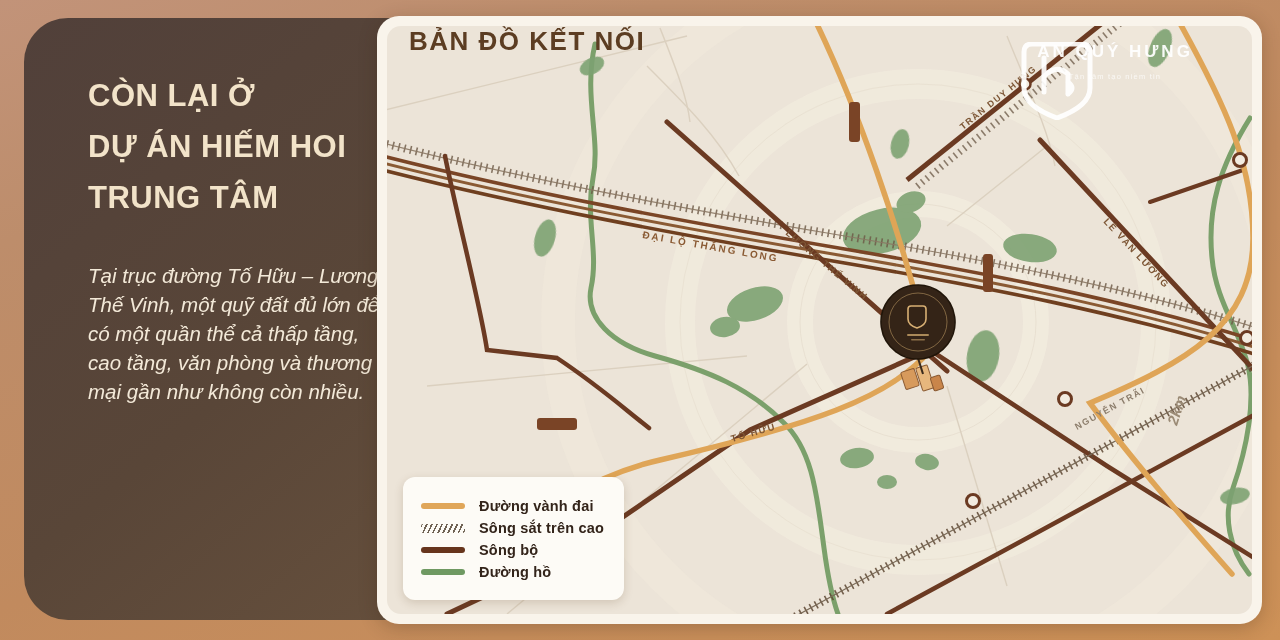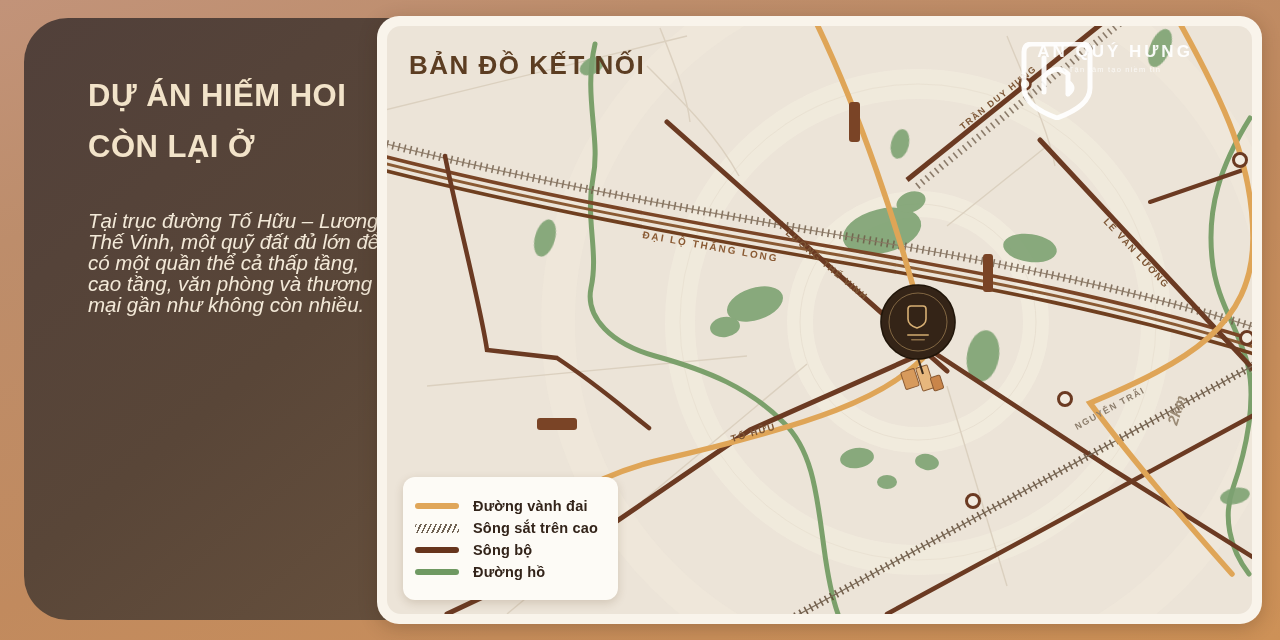--- a/index.html
+++ b/index.html
@@ -10,73 +10,74 @@
   }
   
   .dark-panel{
     position:absolute;left:24px;top:18px;width:640px;height:602px;
     border-radius:44px;
     background:linear-gradient(140deg,#51403a 0%,#594638 48%,#6d553f 100%);
   }
   .left-content{position:absolute;left:64px;top:52px;width:300px;color:#f2e3c9;}
   .headline{font-size:31px;font-weight:700;letter-spacing:.5px;line-height:51px;color:#f2e3c9;}
   .lede{
-    margin-top:38px;font-style:italic;font-size:20.5px;line-height:21px;
+    margin-top:38px;font-style:italic;font-size:20.5px;line-height:29px;
     color:#f3e9d8;font-weight:400;width:302px;
   }
   
   .map-card{
     position:absolute;left:377px;top:16px;width:885px;height:608px;
     background:#f9f4eb;border-radius:22px;padding:10px;box-sizing:border-box;
     box-shadow:0 4px 18px rgba(60,35,15,.25);
   }
   .map-inner{
     position:relative;width:865px;height:588px;border-radius:14px;overflow:hidden;
     background:#ece4d8;
   }
   .map-inner svg{position:absolute;left:0;top:0;}
   .map-title{
-    position:absolute;left:22px;top:24px;font-size:26px;font-weight:700;
+    position:absolute;left:22px;top:0;font-size:26px;font-weight:700;
     letter-spacing:1.5px;color:#5c3d22;z-index:5;
   }
   
   .legend{
     position:absolute;left:16px;bottom:14px;z-index:6;
-    background:#fdfbf6;border-radius:12px;padding:15px 20px 14px 12px;
+    background:#fdfbf6;border-radius:12px;padding:15px 20px 14px 18px;
     box-shadow:0 3px 10px rgba(90,60,30,.18);
   }
   .legend-row{display:flex;align-items:center;margin:6px 0;}
   .swatch{width:44px;height:6px;border-radius:3px;margin-right:14px;flex:none;}
   .swatch-ring{background:#e0a659;}
   .swatch-rail{
     height:9px;border-radius:2px;
     background:repeating-linear-gradient(115deg,#6f6253 0 1.6px,rgba(0,0,0,0) 1.6px 4.6px);
   }
   .swatch-road{background:#67351d;}
   .swatch-river{background:#6f9962;}
   .legend-label{font-size:14.5px;font-weight:700;color:#33241a;letter-spacing:.2px;}
   
   .brand{
     position:absolute;right:42px;top:16px;width:190px;text-align:center;z-index:6;
     color:rgba(255,255,255,.93);
   }
   .brand .mark{display:block;margin:0 auto 6px auto;}
   .brand-name{font-size:17px;font-weight:700;letter-spacing:3px;white-space:nowrap;}
-  .brand-tagline{font-size:7.5px;letter-spacing:1.2px;opacity:.8;margin-top:3px;}
+  .brand-tagline{font-size:7.5px;letter-spacing:1.2px;opacity:.8;margin-top:10px;}
   
   text.rl{font-family:"Liberation Sans",sans-serif;font-weight:700;}
 </style>
 </head>
 <body>
 
 <div class="dark-panel">
   <div class="left-content">
     <div class="headline">
+      <div>CÒN LẠI Ở</div>
       <div>DỰ ÁN HIẾM HOI</div>
-      <div>CÒN LẠI Ở</div>
+      <div>TRUNG TÂM</div>
     </div>
     <div class="lede">Tại trục đường Tố Hữu – Lương Thế Vinh, một quỹ đất đủ lớn để có một quần thể cả thấp tầng, cao tầng, văn phòng và thương mại gần như không còn nhiều.</div>
   </div>
 </div>
 
 <div class="map-card">
   <div class="map-inner">
 
     <svg width="865" height="588" viewBox="0 0 865 588">
 

